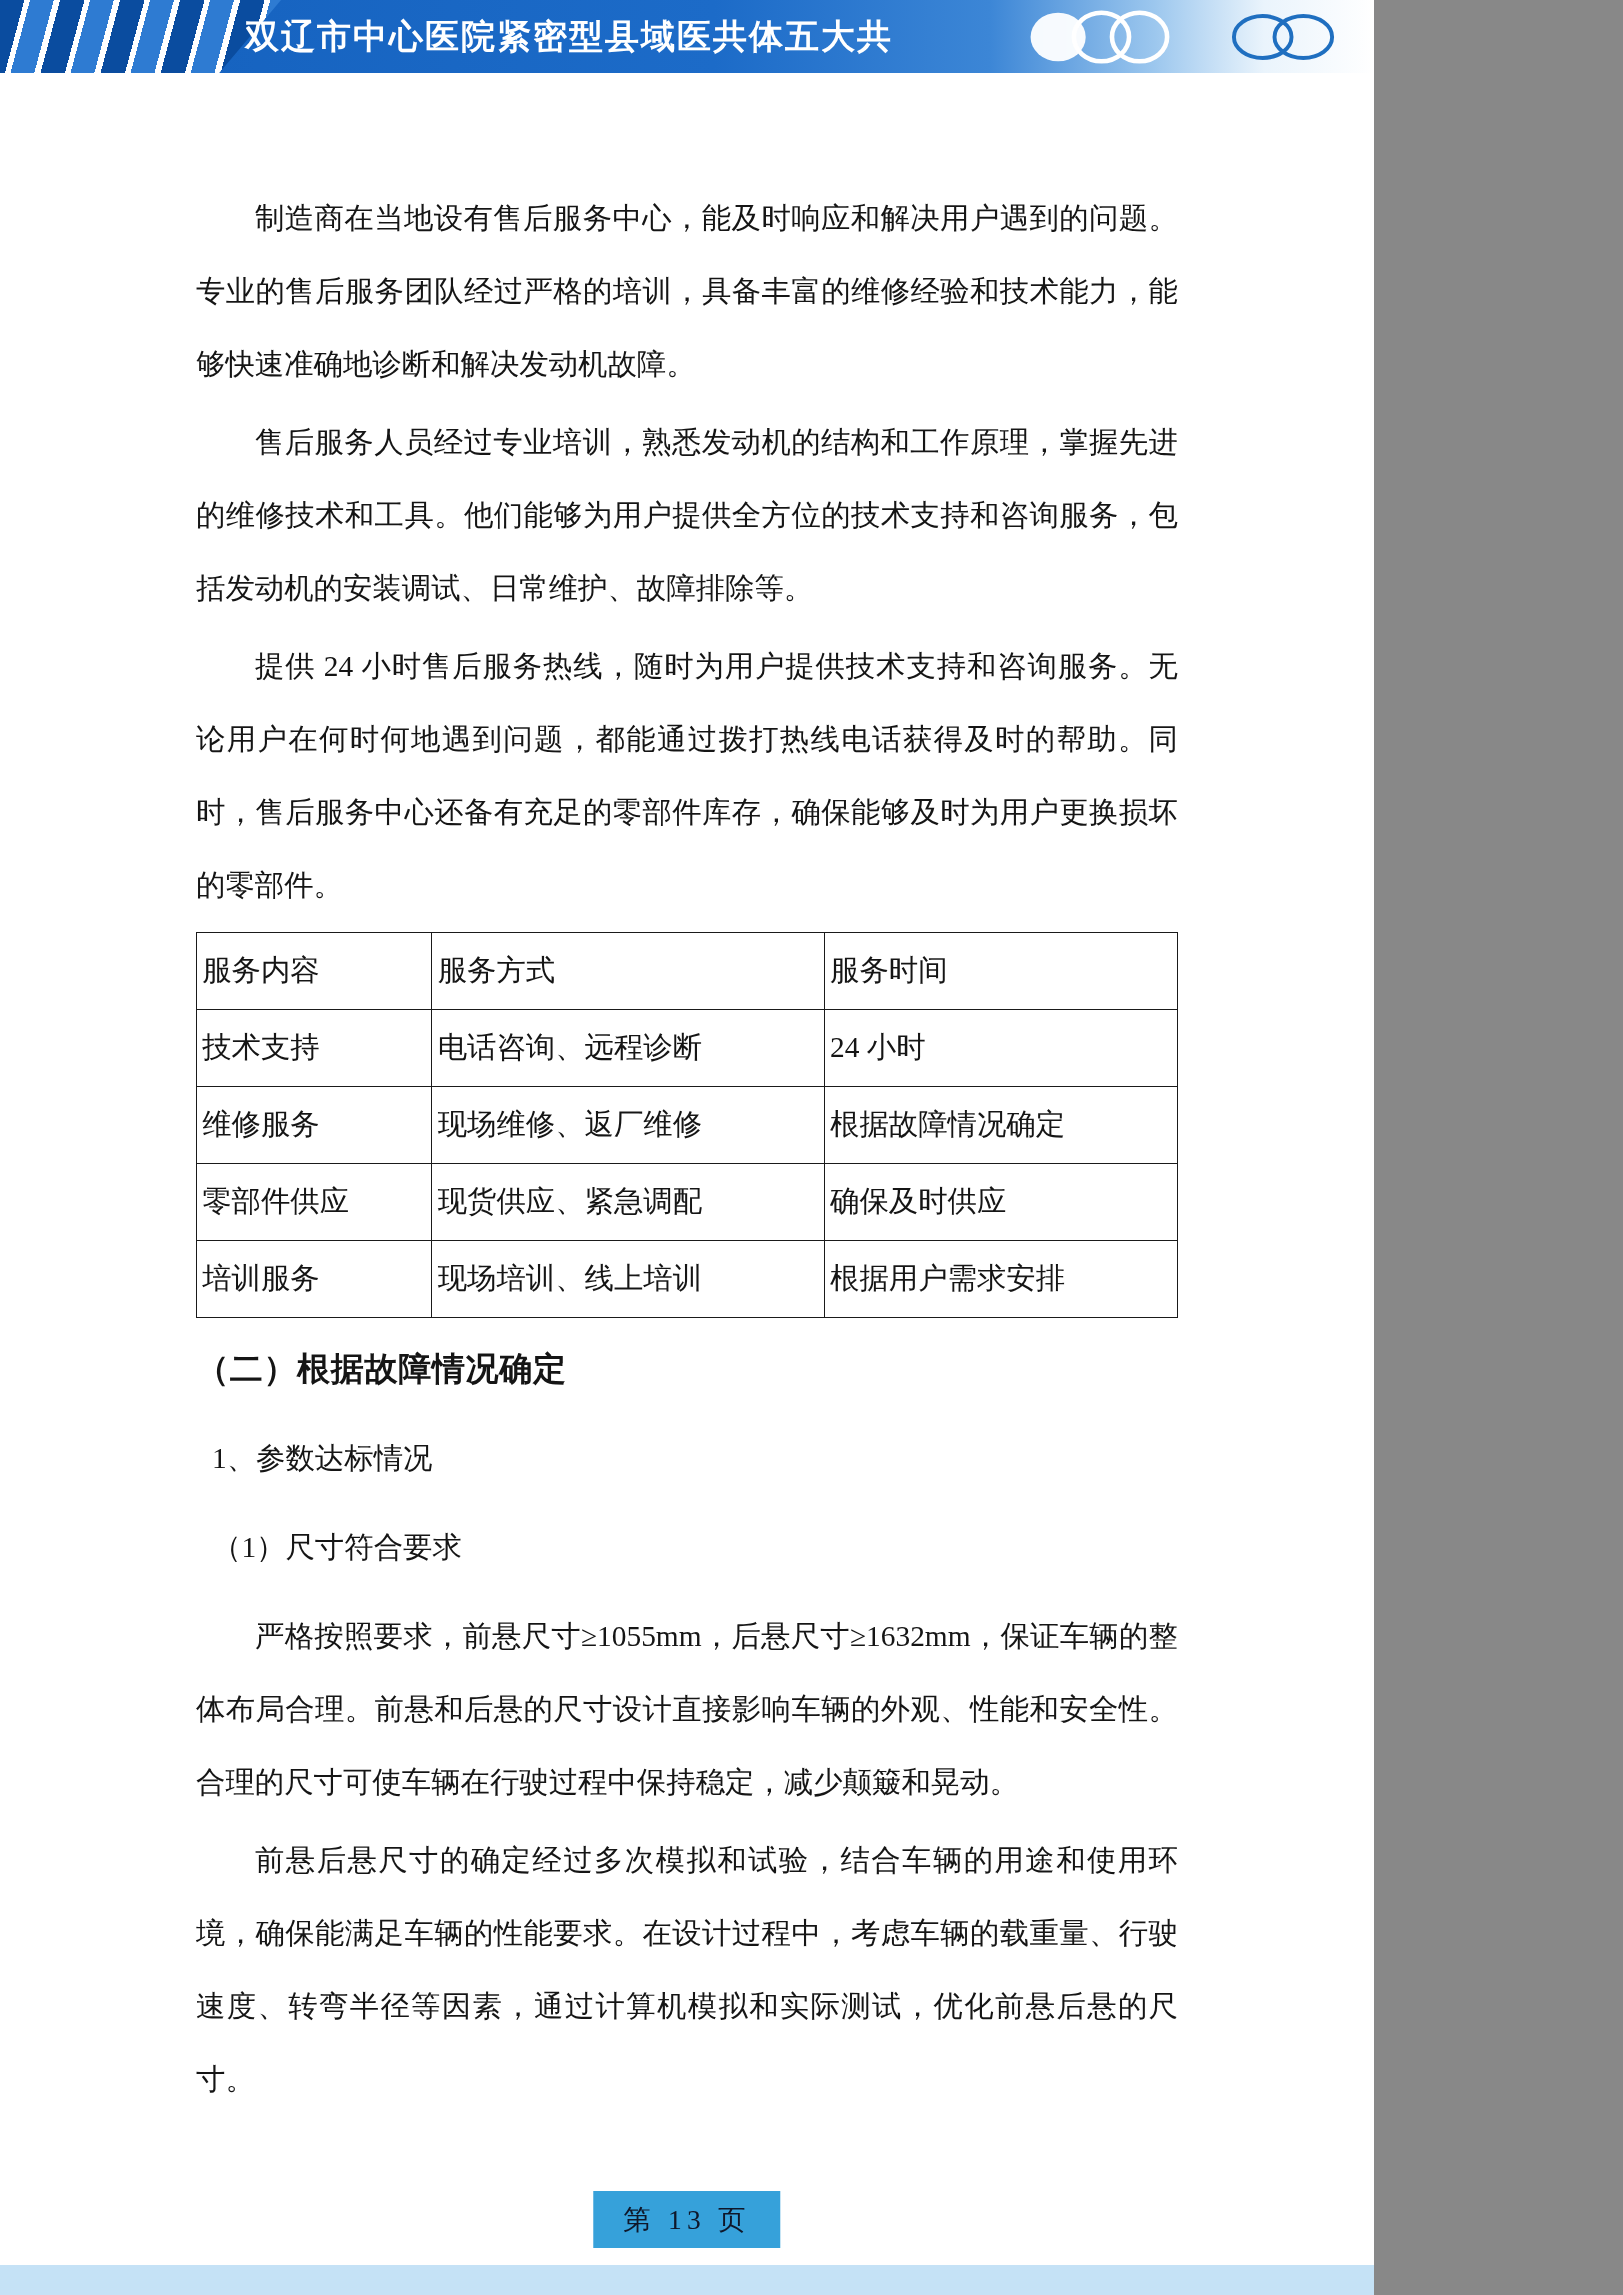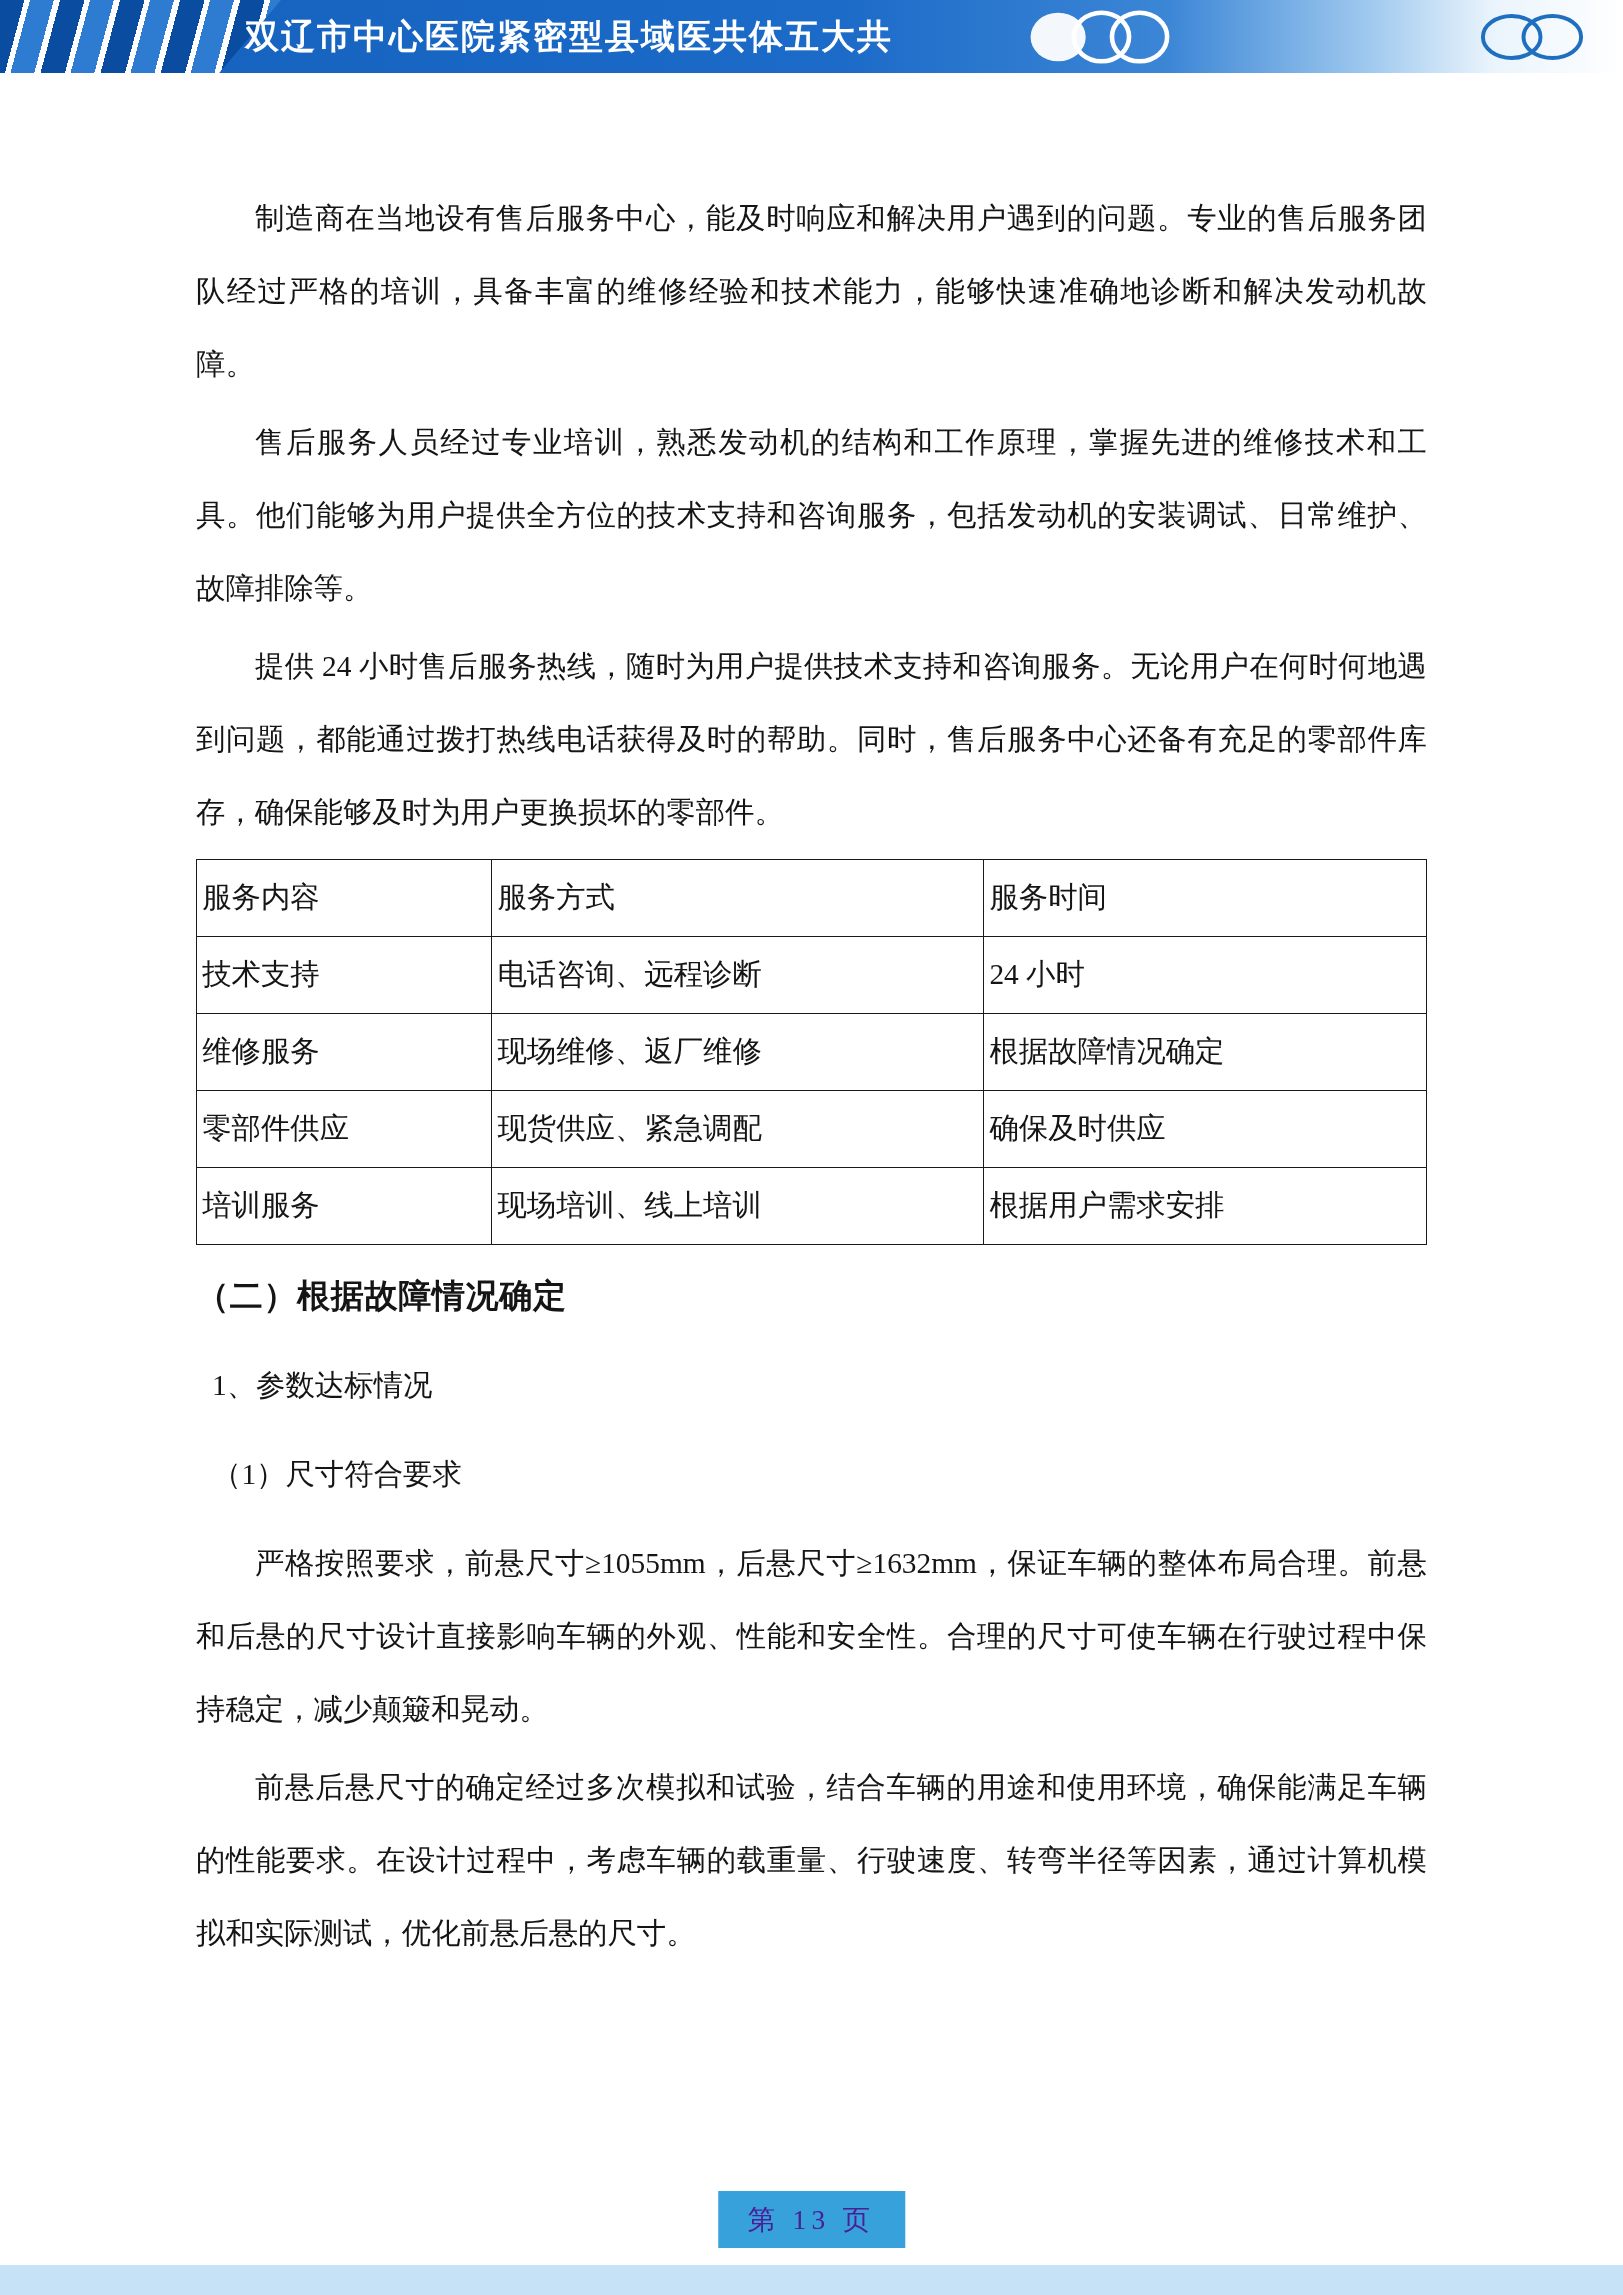--- a/index.html
+++ b/index.html
@@ -1,18 +1,18 @@
 <!DOCTYPE html>
 <html style="font-size:10.5px"><head>
 <meta charset="utf-8">
 <style>
   html, body { margin: 0; padding: 0; background: #888; }
   .page {
     position: relative;
-    width: 1623px;
+    width: 1374px;
     height: 2295px;
     background: #ffffff;
     overflow: hidden;
     font-family: "Liberation Serif", "DejaVu Serif", serif;
     color: #151515;
   }
 
   
   .banner {
     position: absolute;
@@ -88,21 +88,21 @@
     line-height: 73px;
     margin: 16px;
   }
 
   
   .page-badge {
     position: absolute;
     left: 50%; top: 2191px;
     transform: translateX(-50%);
     background: #36a1da;
-    color: #4c1d95;
+    color: #0f172a;
     font-size: 27.5px;
     letter-spacing: 5.2px;
     padding: 10.5px 30px;
     white-space: nowrap;
   }
   .footer-strip {
     position: absolute;
     left: 0; right: 0; bottom: 0;
     height: 30px;
     background: #c5e2f6;

